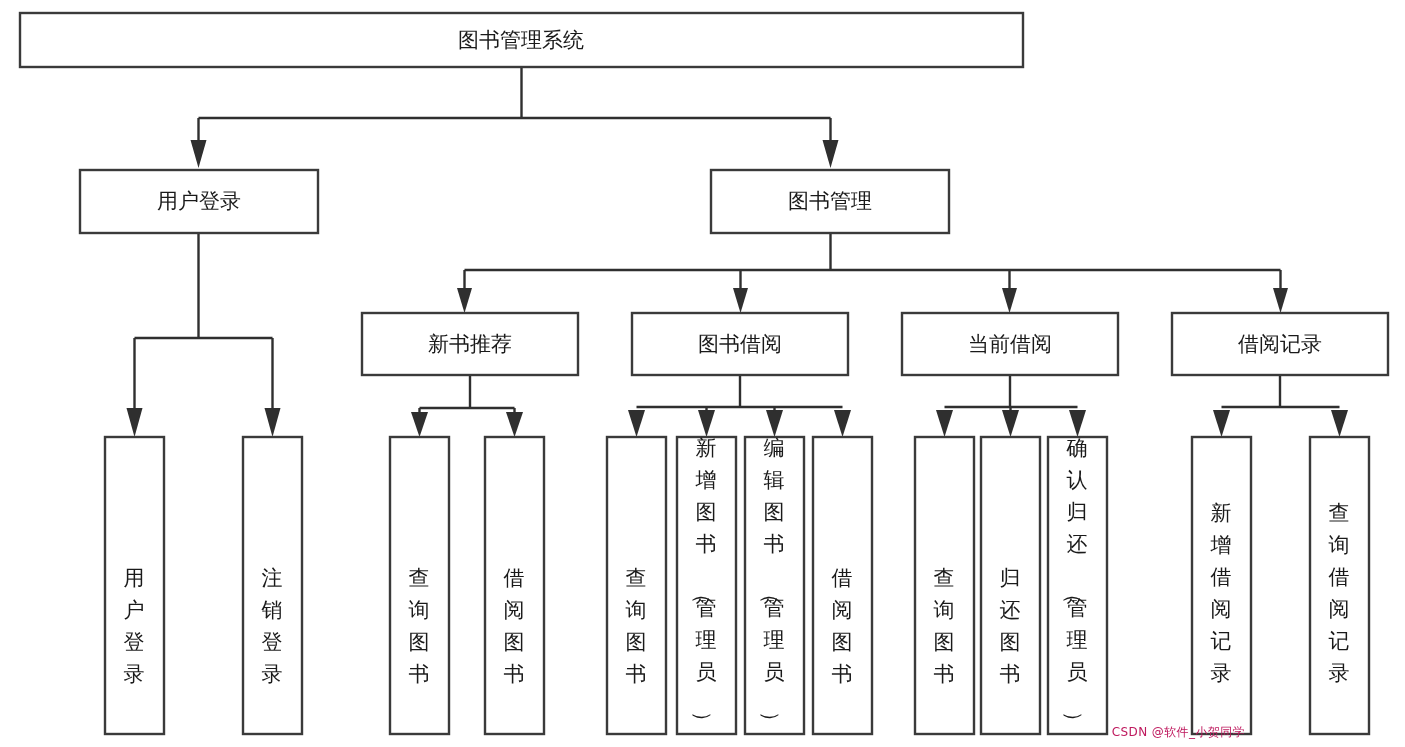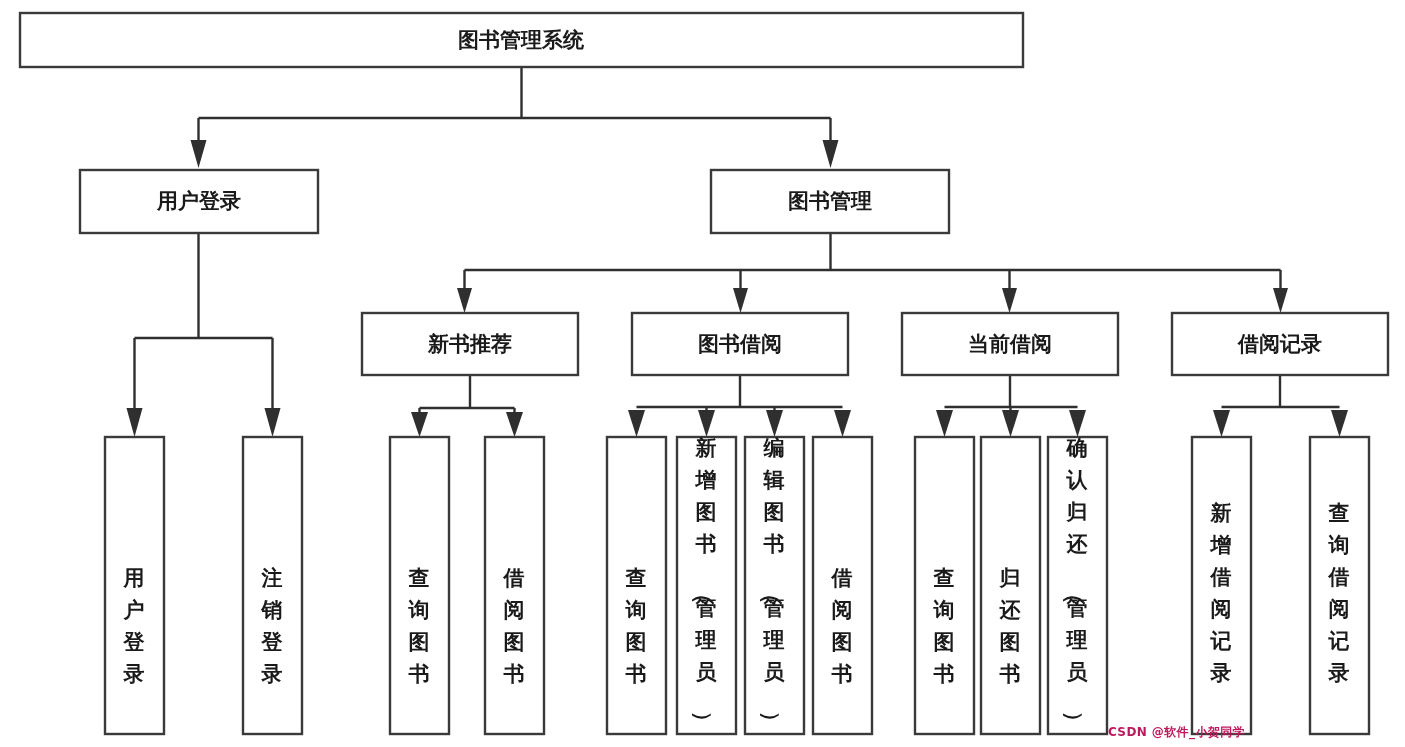--- a/index.html
+++ b/index.html
@@ -12,21 +12,20 @@
     width: 1405px;
     height: 747px;
     font-family: "DejaVu Sans", "Liberation Sans", sans-serif;
     overflow: hidden;
     position: relative;
   }
   #diagram-root {
     position: relative;
     width: 1255px;
     height: 747px;
-    font-weight: bold;
   }
   svg.diagram-canvas {
     position: absolute;
     left: 0;
     top: 0;
     width: 1405px;
     height: 747px;
     display: block;
   }
   .node-box {

